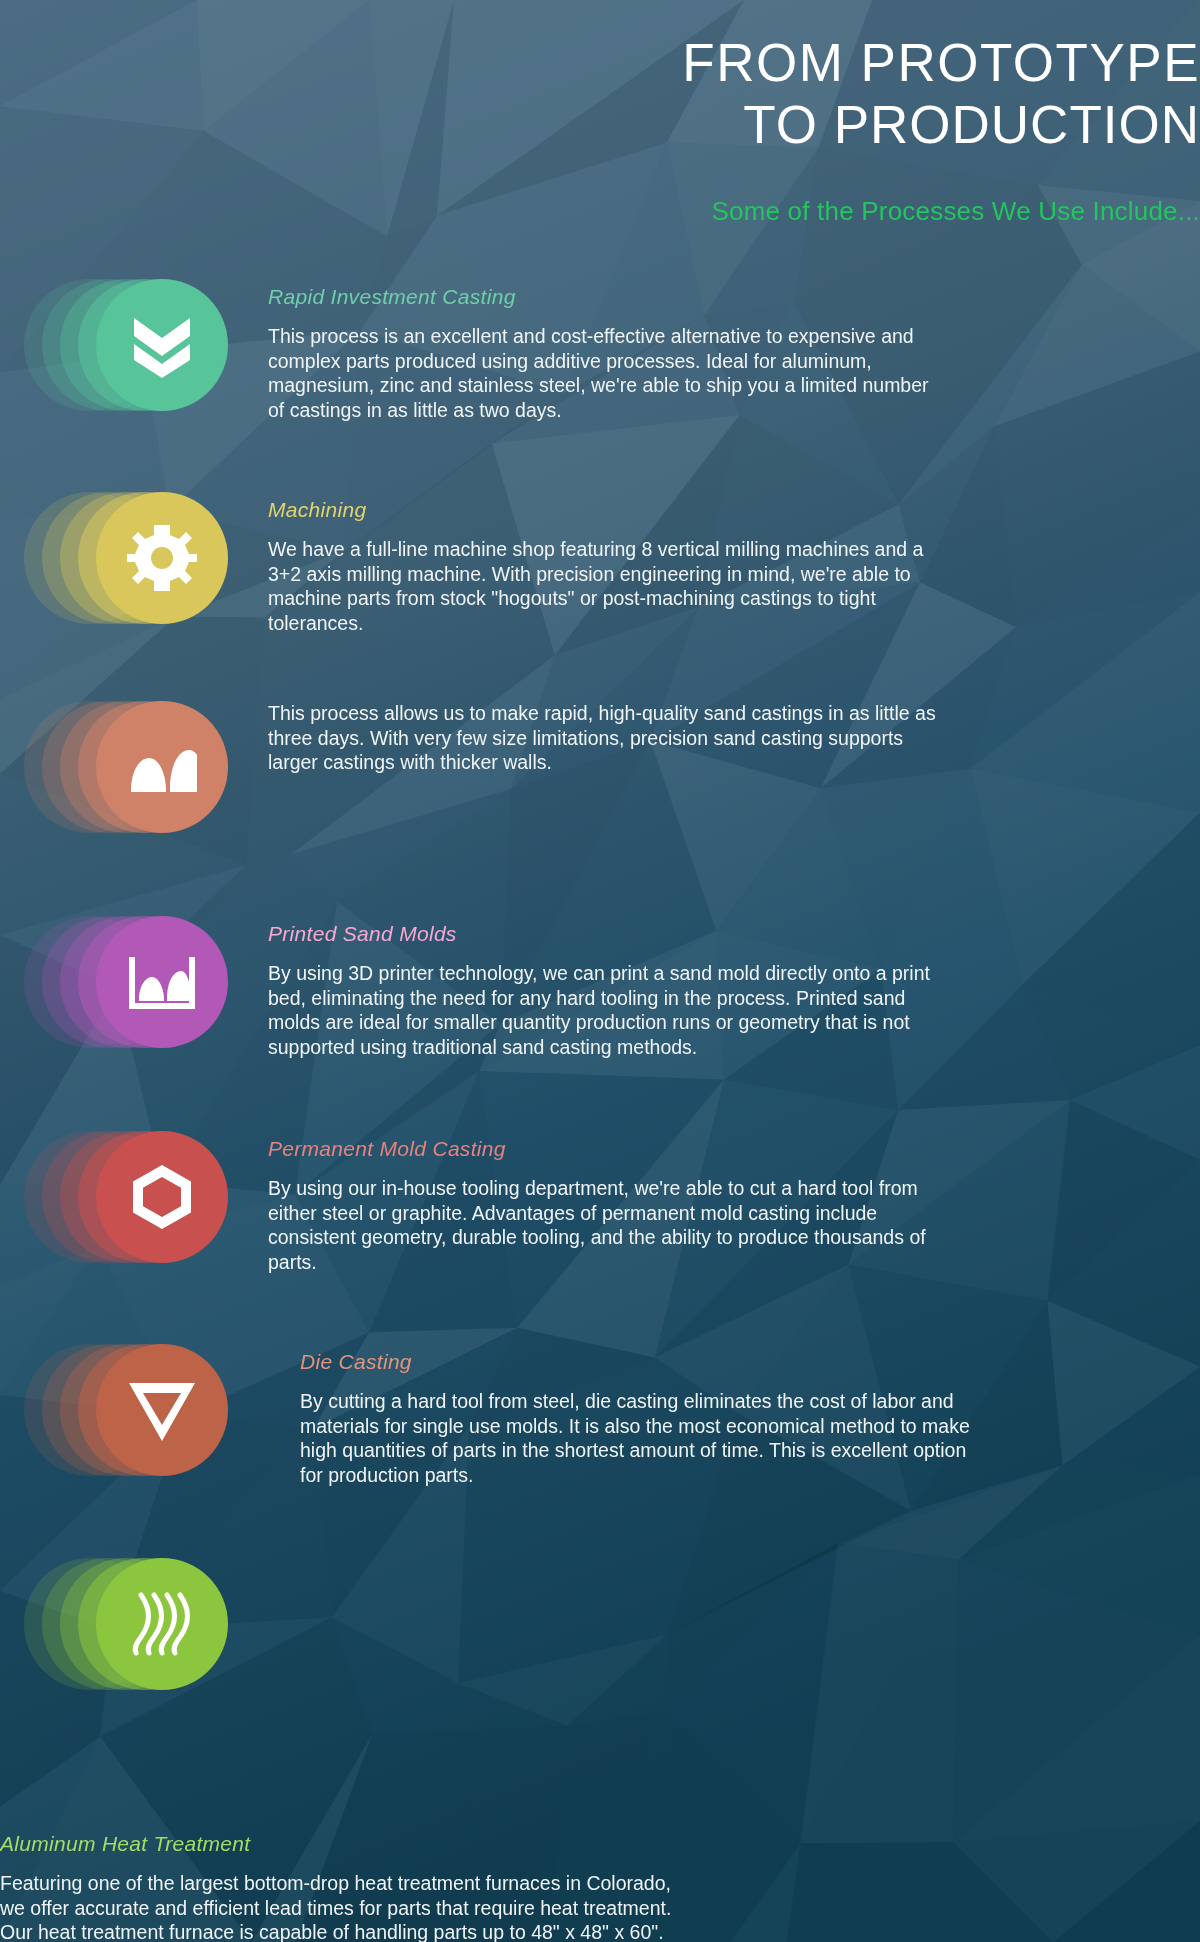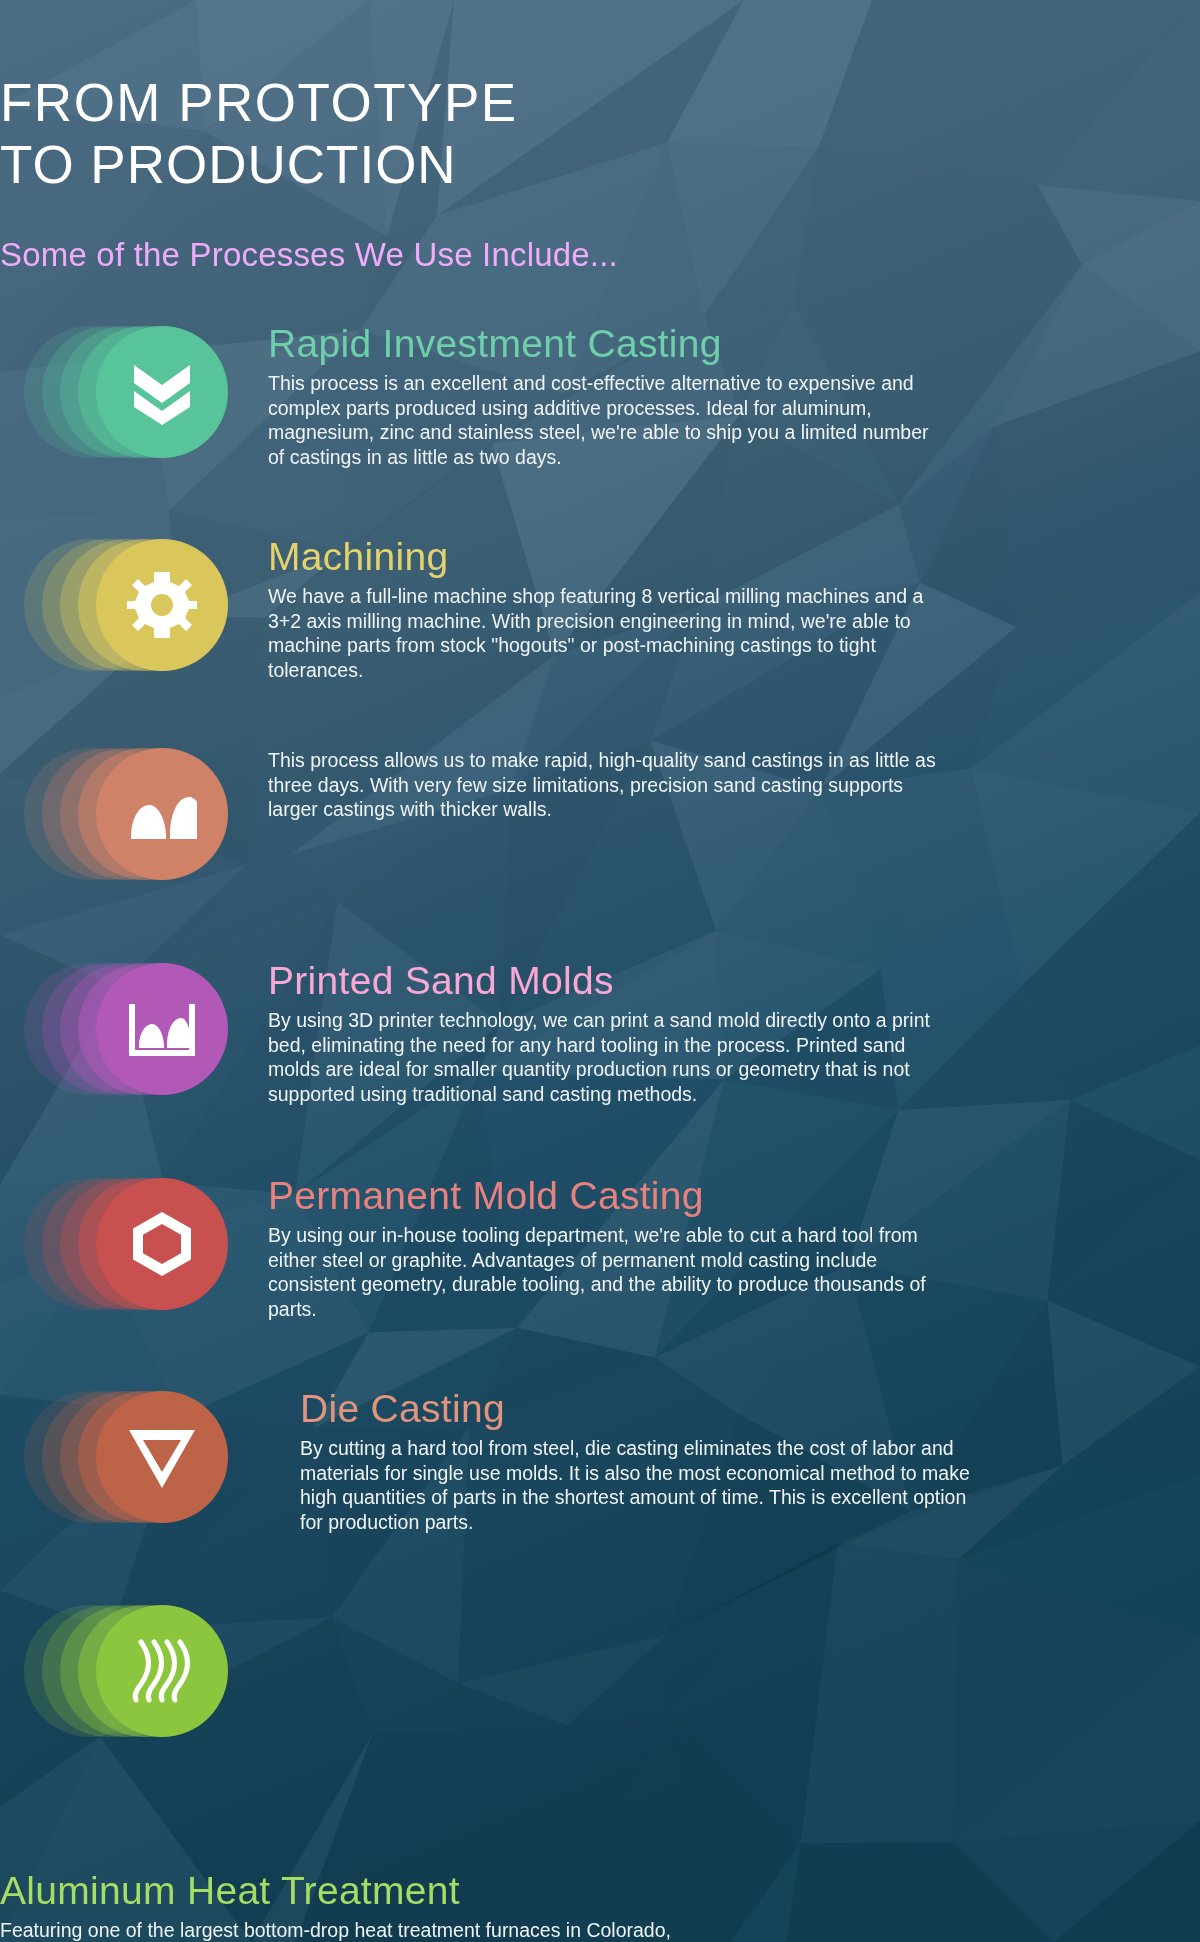--- a/index.html
+++ b/index.html
@@ -28,38 +28,38 @@
 
   
   #page {
     position:relative;
     z-index:2;
     width:1200px;
     height:1942px;
   }
 
   
-  .header { padding-top:72px; text-align:left; }
+  .header { padding-top:32px; text-align:right; }
 
   .title-line {
     font-weight:300;
     font-size:53px;
     line-height:62px;
     letter-spacing:1.5px;
     color:#ffffff;
     white-space:nowrap;
   }
   .title-line-2 { font-weight:400; letter-spacing:1px; }
 
   .subtitle {
     margin-top:40px;
-    font-size:33px;
+    font-size:26px;
     font-weight:400;
     letter-spacing:0.2px;
-    color:#f0abfc;
+    color:#22c55e;
   }
 
   
   .sections { margin-top:46px; }
 
   .section {
     position:relative;
     display:flex;
     align-items:flex-start;
     min-height:185px;
@@ -105,25 +105,26 @@
   }
   .glyph svg { display:block; }
 
   .text-col {
     flex:1 1 auto;
     padding-right:50px;
     padding-top:6px;
   }
 
   .sec-heading {
-    font-size:39px;
+    font-size:21px;
     font-weight:400;
     letter-spacing:0.3px;
     line-height:36px;
     margin-bottom:9px;
+    font-style:italic;
   }
 
   .sec-body {
     font-size:19.5px;
     line-height:24.5px;
     color:#f0f4f6;
     font-weight:400;
     max-width:675px;
   }
 

